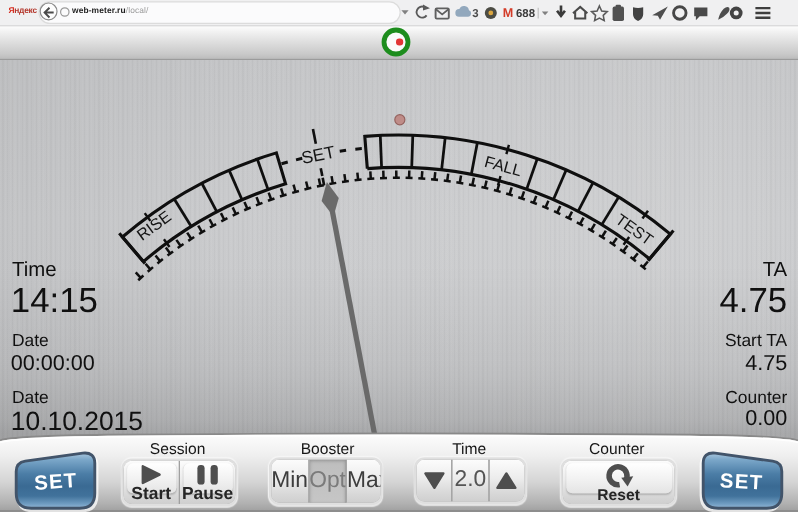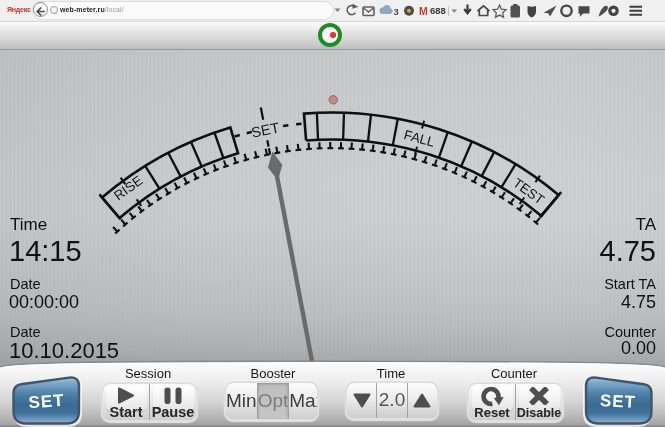--- a/index.html
+++ b/index.html
@@ -328,22 +328,15 @@
 
   <div class="well" style="left:467px;top:381.5px;width:97px;height:40px">
     <div class="seg">
       <div class="face"></div>
         <div class="ictr" style="top:1px"><svg width="26" height="23" viewBox="0 0 26 24">
         <path d="M 13.35 19.68 A 7.8 7.8 0 1 1 18.39 16.47" fill="none" stroke="#4e4e4e" stroke-width="4.8"></path>
         <polygon points="14.8,13.6 25.2,12.4 20.3,21.2" fill="#4e4e4e"></polygon>
           </svg></div>
       <div class="cap" style="font-size:13px">Reset</div>
     </div>
-    <div class="seg">
-      <div class="face"></div>
-        <div class="ictr" style="top:3px"><svg width="20" height="18" viewBox="0 0 20 18">
-            <path d="M 2 1 L 18 17 M 18 1 L 2 17" stroke="#4e4e4e" stroke-width="5.6"></path>
-          </svg></div>
-      <div class="cap" style="font-size:12.5px">Disable</div>
-    </div>
   </div>
 
 </div>
 
 </body></html>

